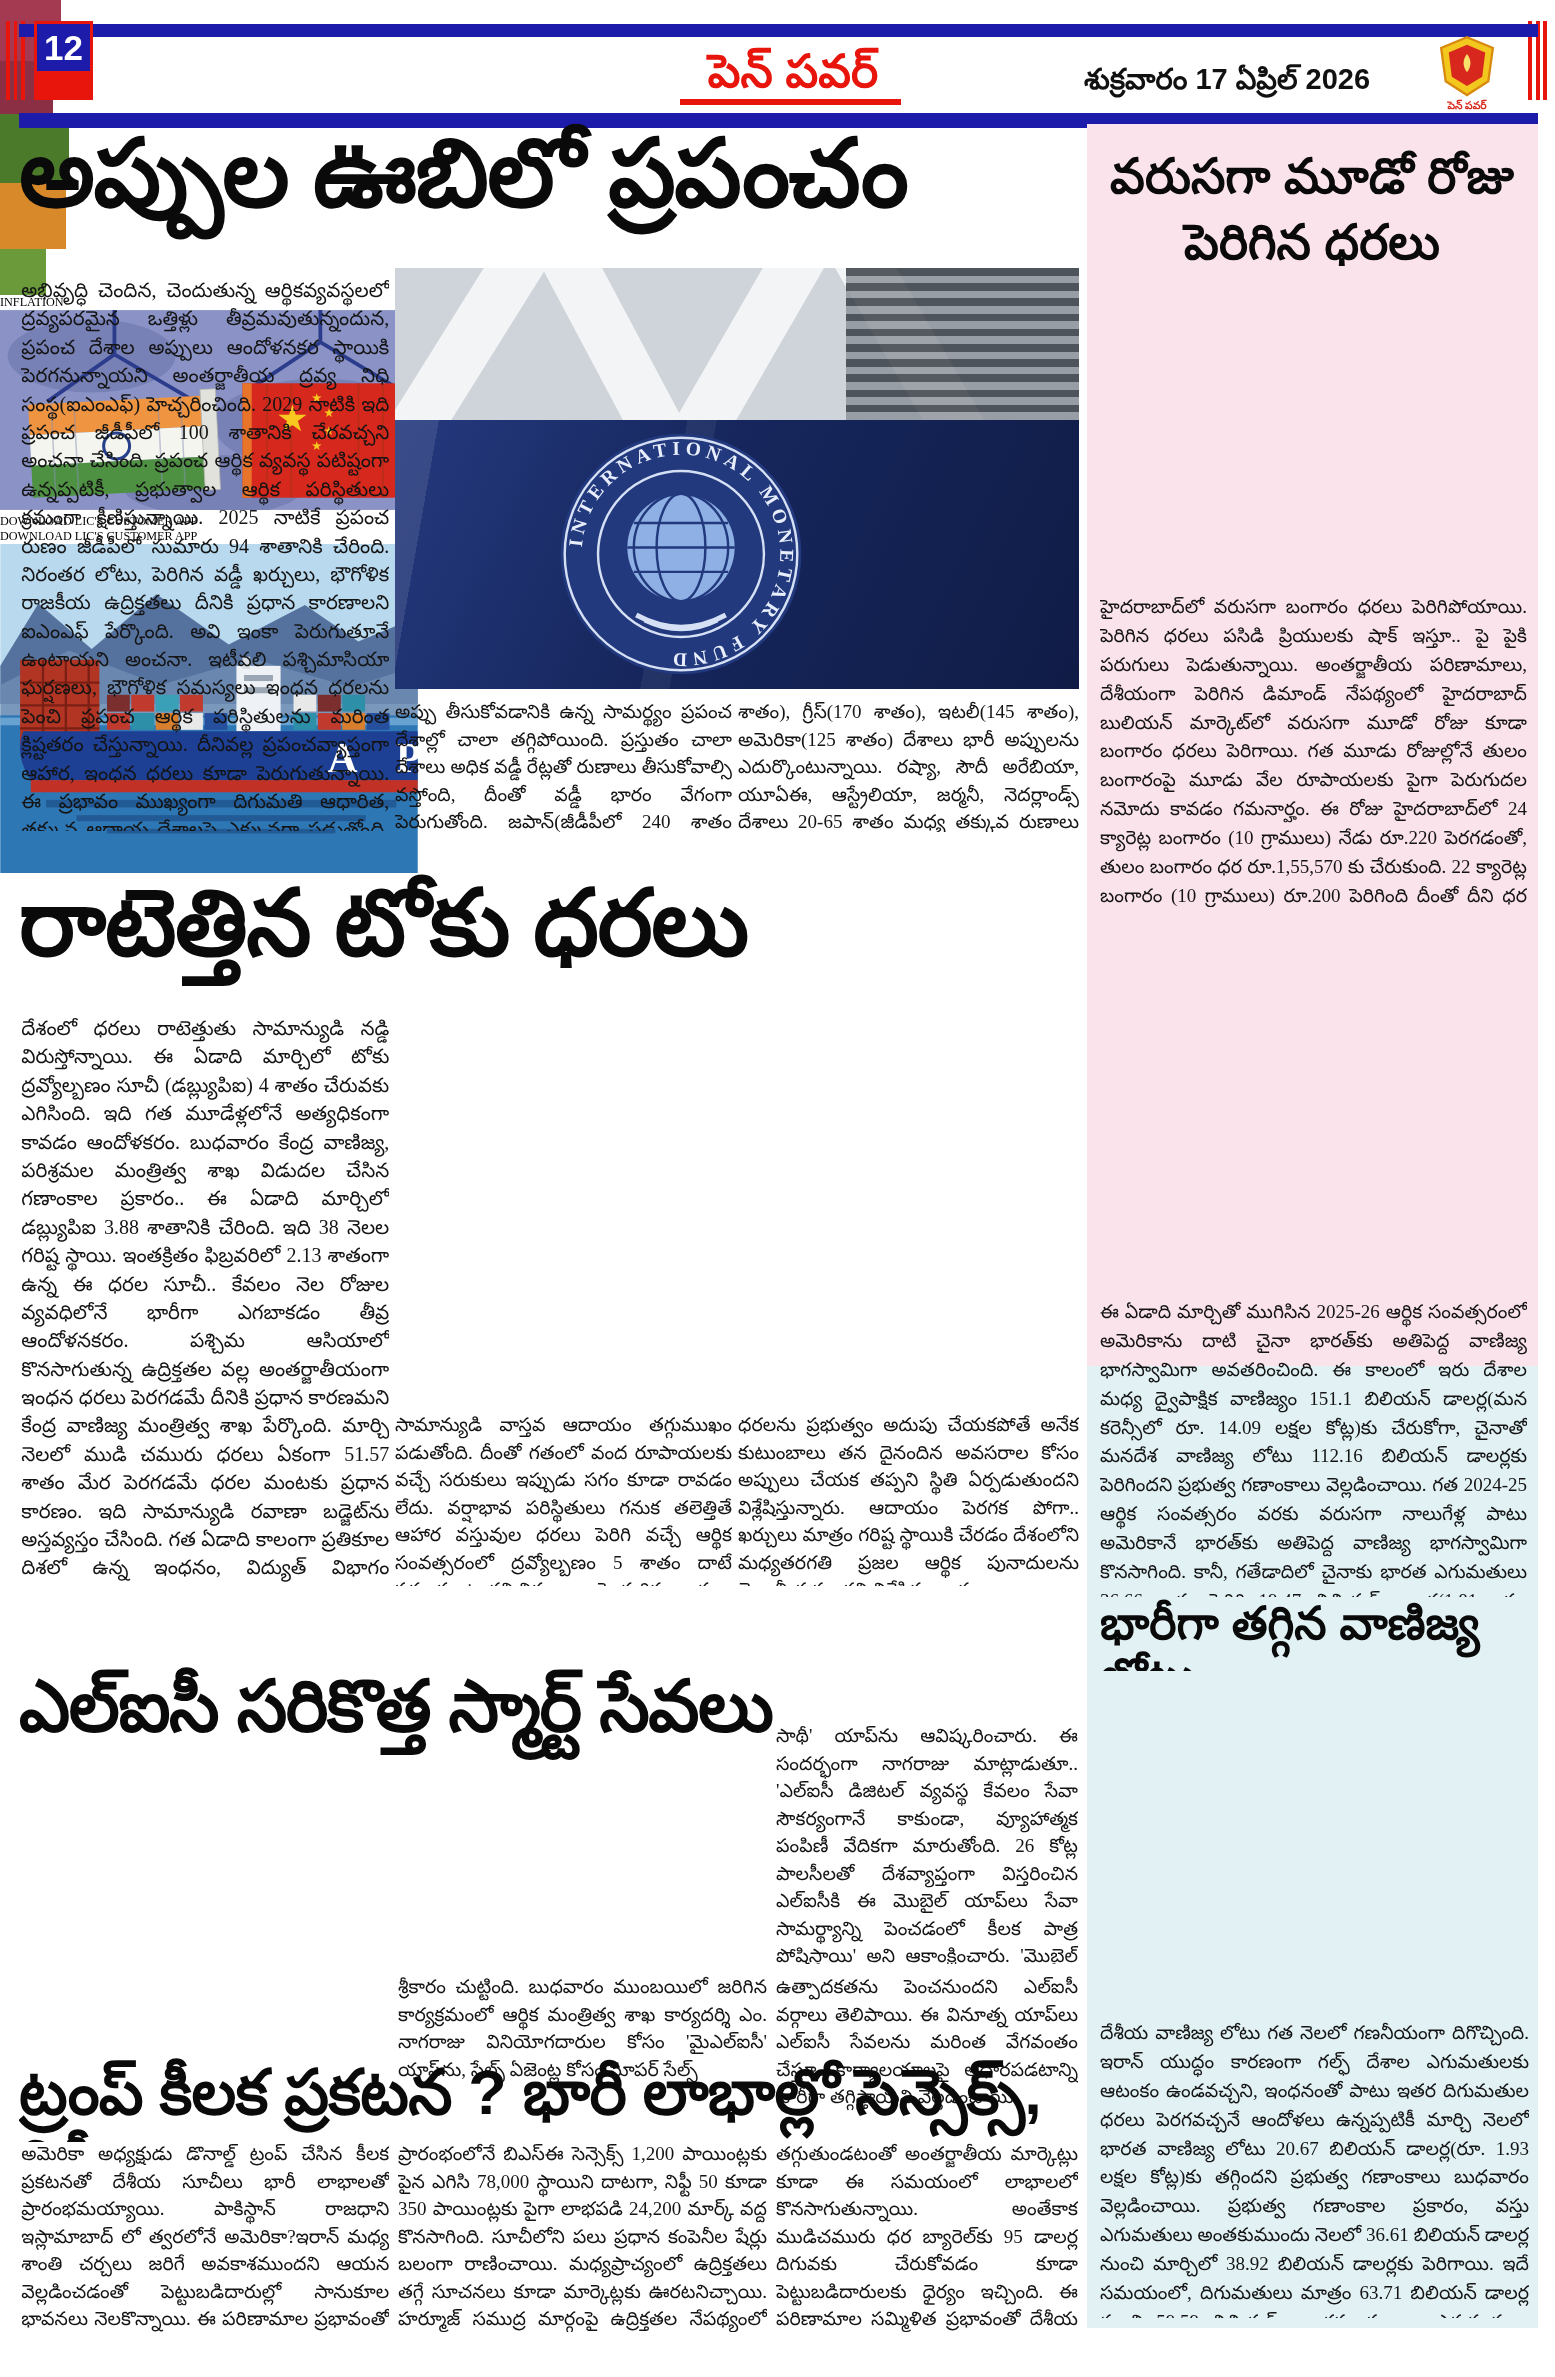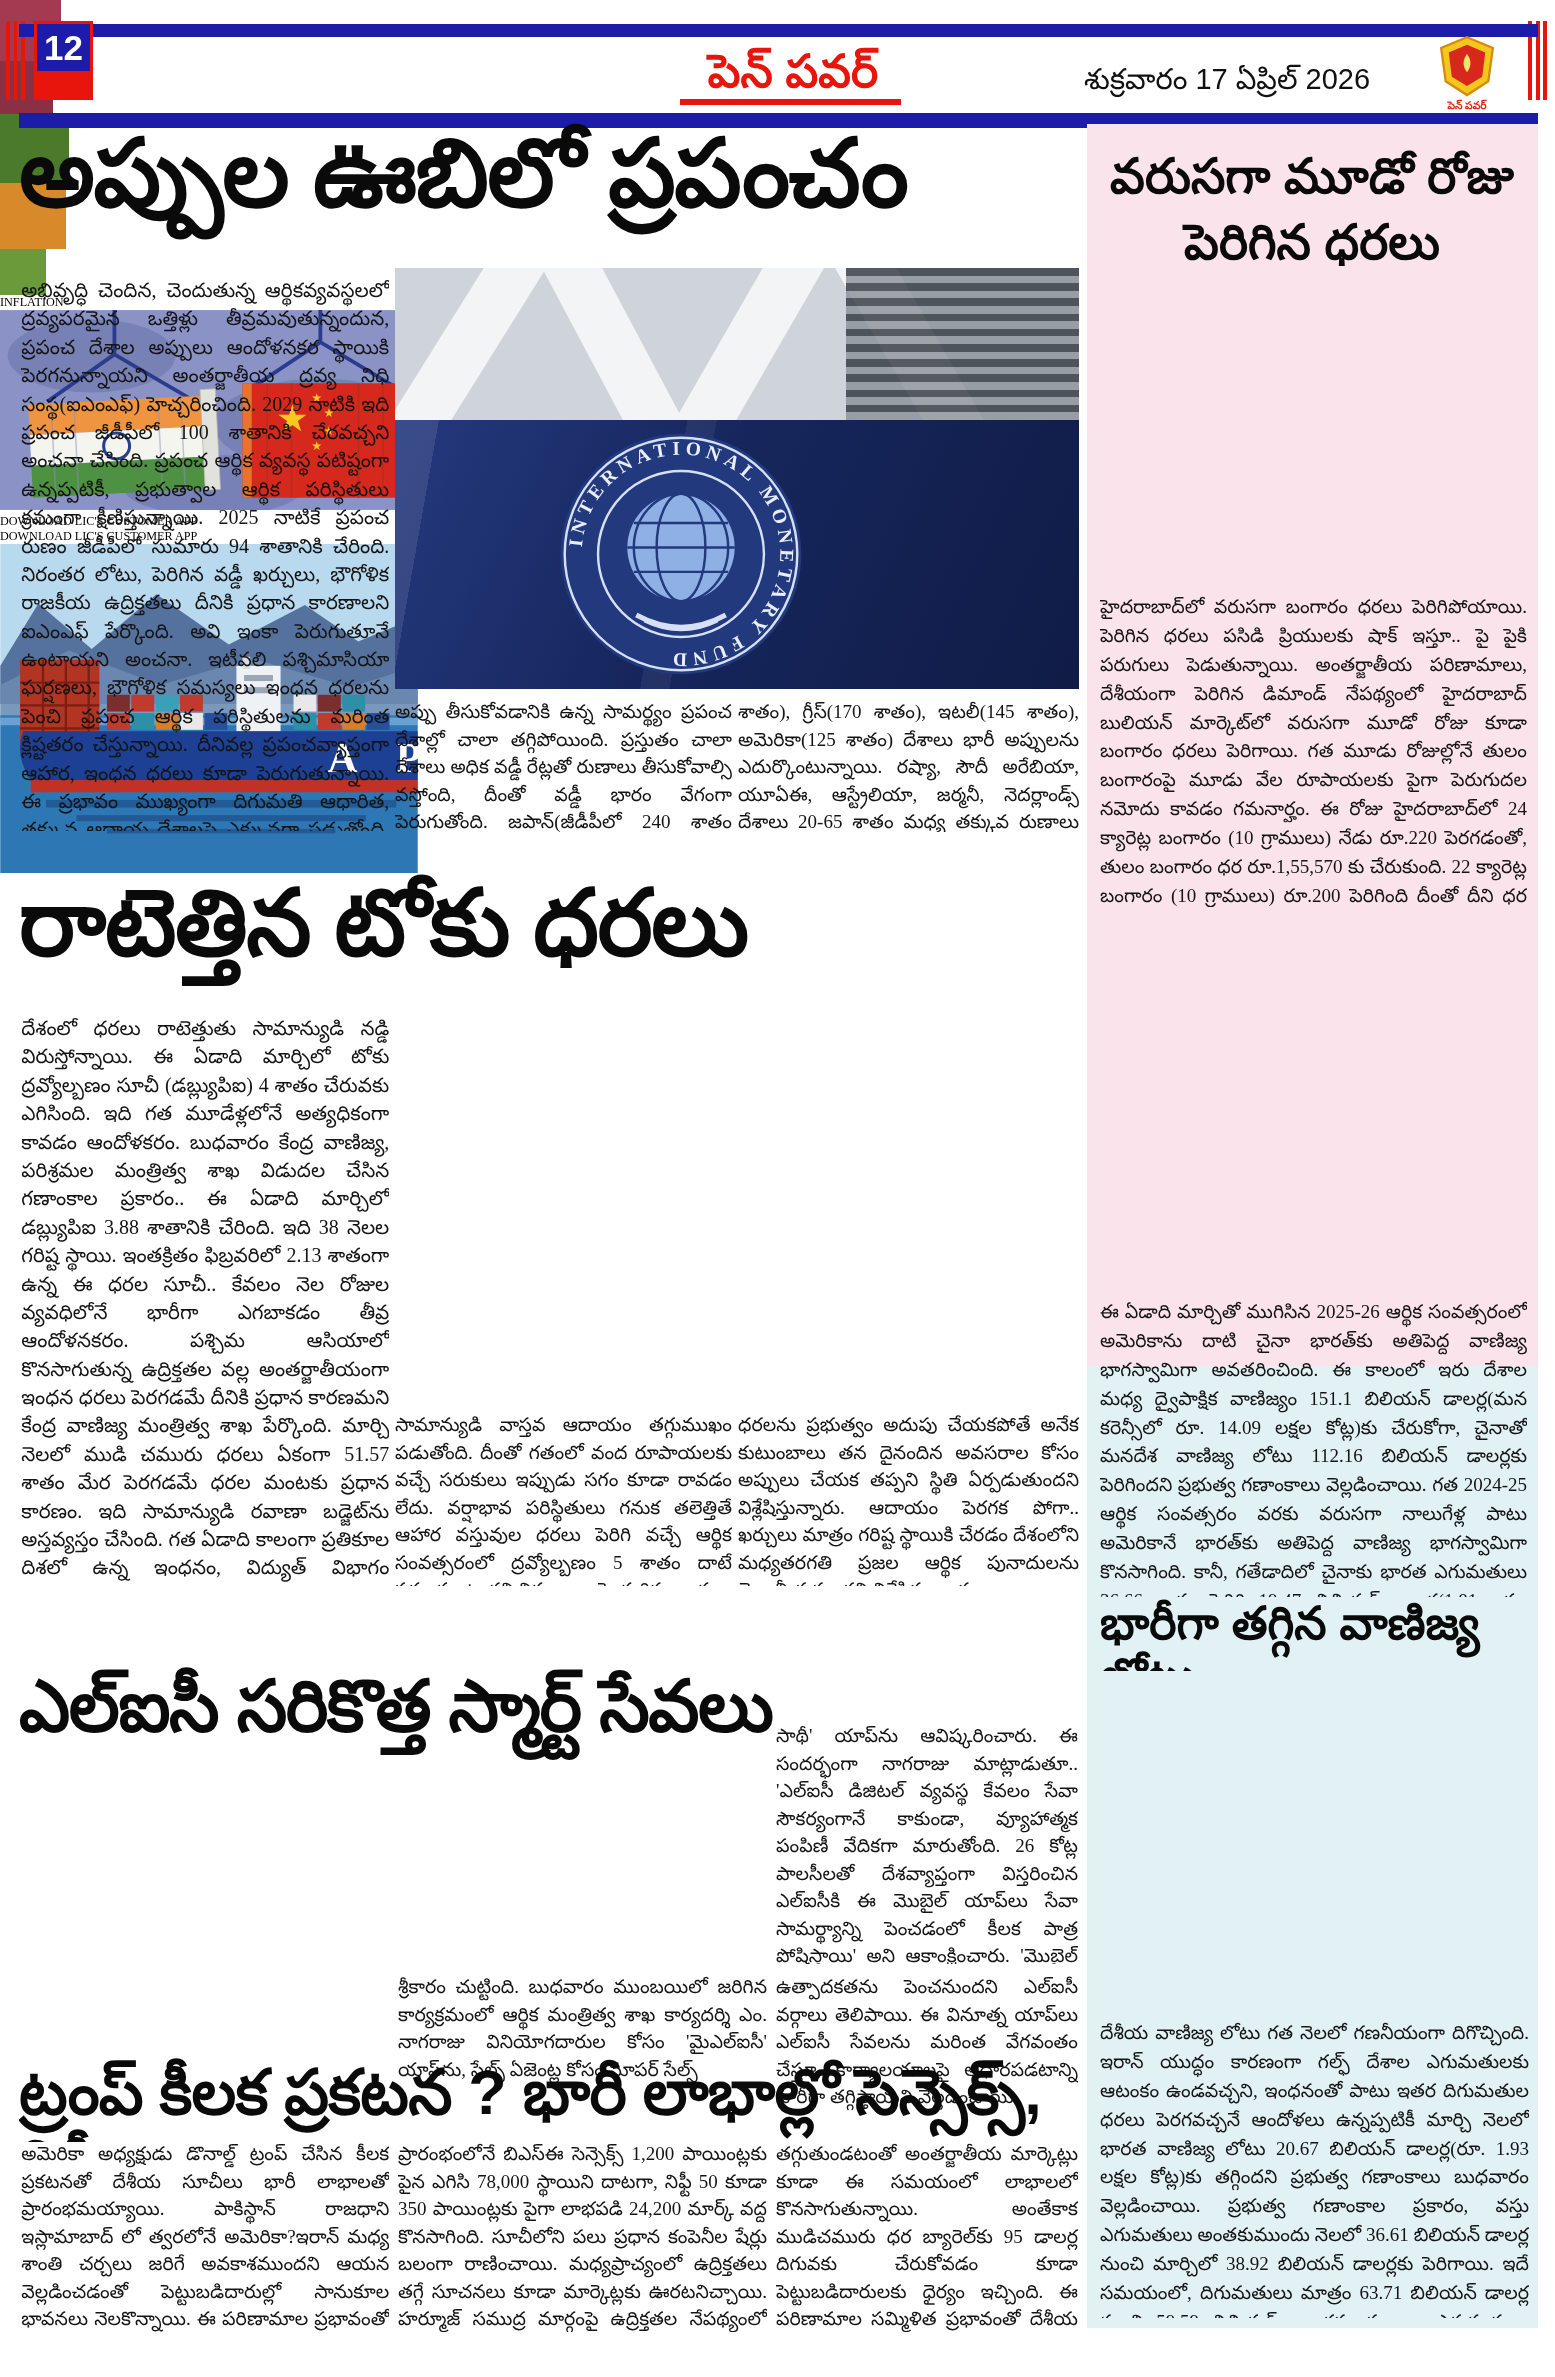--- a/index.html
+++ b/index.html
@@ -12,21 +12,21 @@
   .hbar.bottom { top:113px; height:15.2px; }
   .reg-vbar { position:absolute; width:3.8px; height:79px; top:21.3px; background:#e8150d; }
   .pageno-band { position:absolute; left:34px; top:21.3px; width:59px; height:79px; background:#e8150d; }
   .pageno-box { position:absolute; left:37px; top:24.4px; width:53px; height:47px; background:#1d1caa;
                 color:#ffffff; font-family:"Liberation Sans",sans-serif; font-weight:bold; font-size:35px;
                 display:flex; align-items:center; justify-content:center; }
   .masthead { position:absolute; left:488px; top:44px; width:610px; text-align:center;
               font-family:"Liberation Sans",sans-serif; font-weight:900; font-size:46px; color:#e8150d; }
   .masthead-rule { position:absolute; left:680px; top:99px; width:221px; height:6.1px; background:#e8150d; }
   .issue-date { position:absolute; left:1067px; top:63px; width:320px; text-align:center;
-                font-family:"Liberation Sans",sans-serif; font-weight:normal; font-size:29px; color:#111; }
+                font-family:"Liberation Sans",sans-serif; font-weight:bold; font-size:29px; color:#111; }
   .logo { position:absolute; left:1432px; top:34px; width:70px; height:84px; }
 
   
   .panel-pink { position:absolute; left:1087px; top:124px; width:451px; height:1243px; background:#fbe3ec; }
   .panel-cyan { position:absolute; left:1087px; top:1366px; width:451px; height:962px; background:#e1f1f4; }
 
   
   .headline { position:absolute; font-family:"Liberation Sans",sans-serif; font-weight:900; color:#0a0a0a;
               overflow:hidden; letter-spacing:-1.5px; line-height:1.12; }
   .hl-debt   { left:19px;  top:120px;  width:1060px; height:160px; font-size:95px; }

